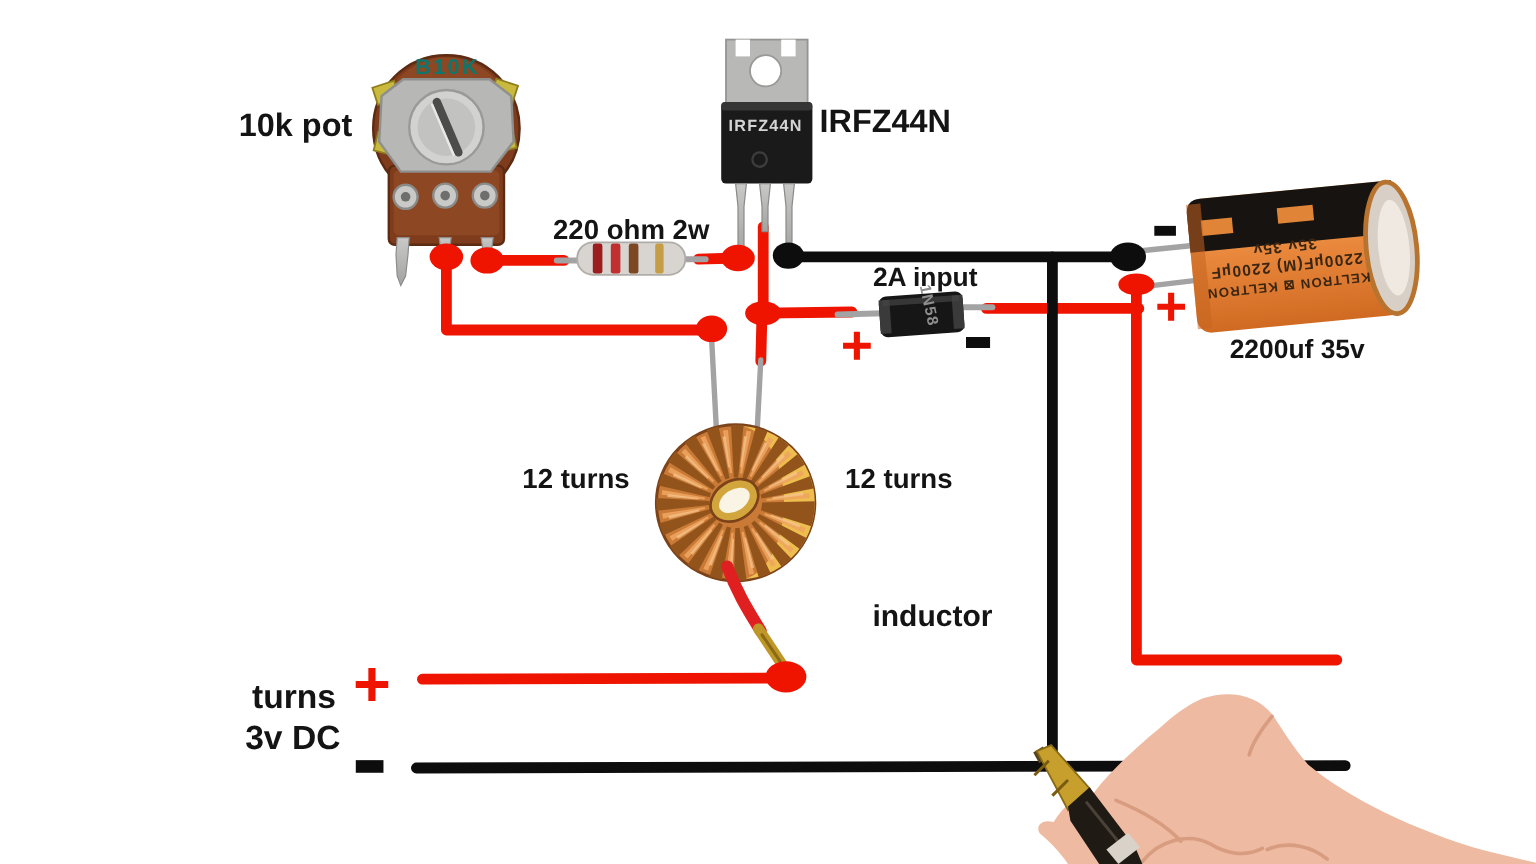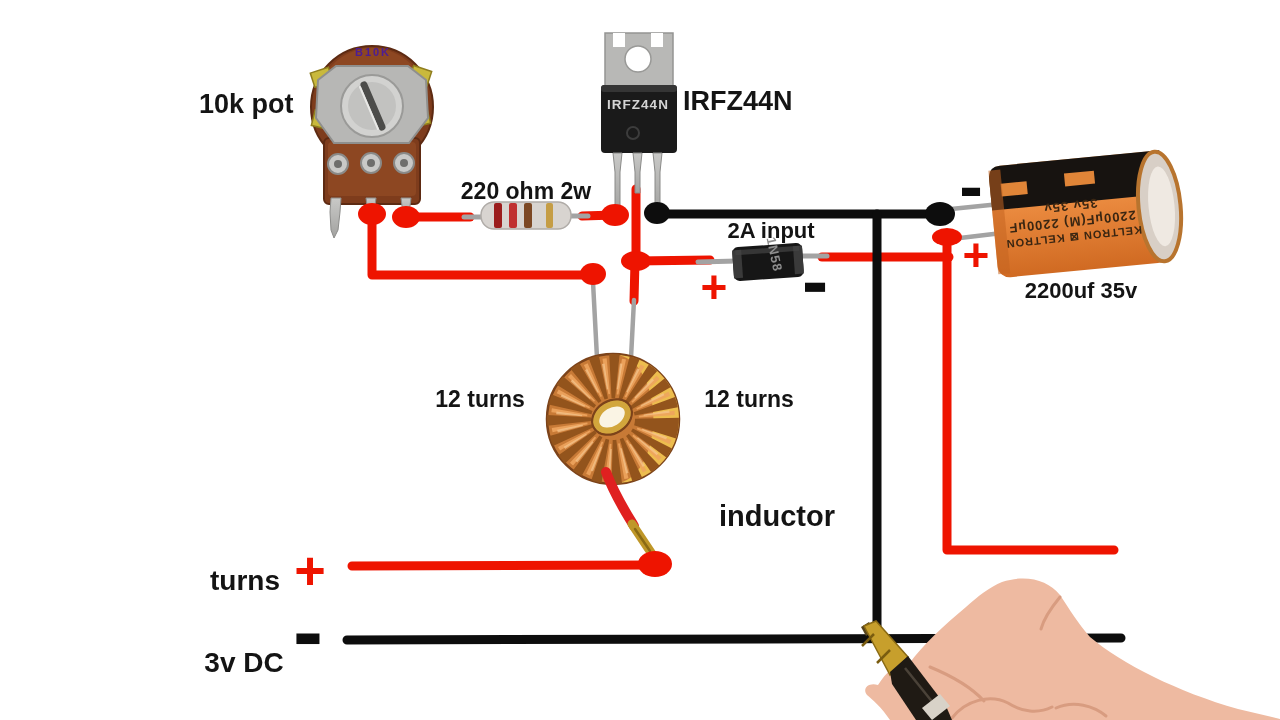--- a/index.html
+++ b/index.html
@@ -184,21 +184,21 @@
     <polygon points="861,627 869,622 875,631 866,636" fill="#55431c"></polygon>
     <polygon points="864,626 876,621 908,657 890,675" fill="#c79f2c" stroke="#8a6a14" stroke-width="1.5"></polygon>
     <path d="M874,634 L862,646 M890,650 L877,663" stroke="#7a5c10" stroke-width="2.5" fill="none"></path>
     <polygon points="890,672 908,656 946,706 952,720 916,720 892,684" fill="#1f1a14"></polygon>
     <path d="M905,668 L934,704" stroke="#4a4238" stroke-width="2.5" fill="none"></path>
     <polygon points="922,708 940,694 950,706 932,720" fill="#d8d2c8"></polygon>
   </g>
 </svg>
 
   <div class="lbl" style="left:199px;top:91px;font-size:27px;">10k pot</div>
-  <div class="marking" style="left:373px;top:47px;transform:translateX(-50%);font-size:11px;color:#4c1d95;letter-spacing:2px;">B10K</div>
+  <div class="marking" style="left:373px;top:47px;transform:translateX(-50%);font-size:18px;color:#0f766e;letter-spacing:2px;">B10K</div>
 
   <div class="lbl" style="left:683px;top:88px;font-size:27px;">IRFZ44N</div>
   <div class="marking" style="left:638px;top:98px;transform:translateX(-50%);font-size:13.5px;color:#d4d4d4;letter-spacing:1px;">IRFZ44N</div>
 
   <div class="lbl ctr" style="left:526px;top:180px;font-size:23px;">220 ohm 2w</div>
 
   <div class="lbl ctr" style="left:771px;top:220px;font-size:22px;">2A input</div>
   <div class="marking" style="left:757px;top:248px;transform:rotate(78deg);font-size:13px;color:#8f8f8f;letter-spacing:1px;">1N58</div>
   <div class="sign red" style="left:714px;top:287px;font-size:46px;">+</div>
   <div class="sign bar" style="left:815px;top:286px;font-size:40px;">−</div>
@@ -207,20 +207,20 @@
   <div class="sign bar" style="left:971px;top:192px;font-size:36px;">−</div>
   <div class="sign red" style="left:976px;top:255px;font-size:46px;">+</div>
   <div class="cap-print">
     <div style="font-size:11px;">KELTRON ⊠ KELTRON</div>
     <div>2200µF(M) 2200µF</div>
     <div>35v      35v</div>
   </div>
 
   <div class="lbl ctr" style="left:480px;top:388px;font-size:23px;">12 turns</div>
   <div class="lbl ctr" style="left:749px;top:388px;font-size:23px;">12 turns</div>
-  <div class="lbl ctr" style="left:777px;top:502px;font-size:29px;">inductor</div>
+  <div class="lbl ctr" style="left:777px;top:502px;font-size:25px;">inductor</div>
 
   <div class="lbl ctr" style="left:245px;top:567px;font-size:28px;">turns</div>
-  <div class="lbl ctr" style="left:244px;top:601px;font-size:28px;margin-top:48px;">3v DC</div>
+  <div class="lbl ctr" style="left:244px;top:601px;font-size:28px;">3v DC</div>
   <div class="sign red" style="left:310px;top:570px;font-size:54px;">+</div>
   <div class="sign bar" style="left:308px;top:637px;font-size:46px;">−</div>
 
 </div>
 
 </body></html>

